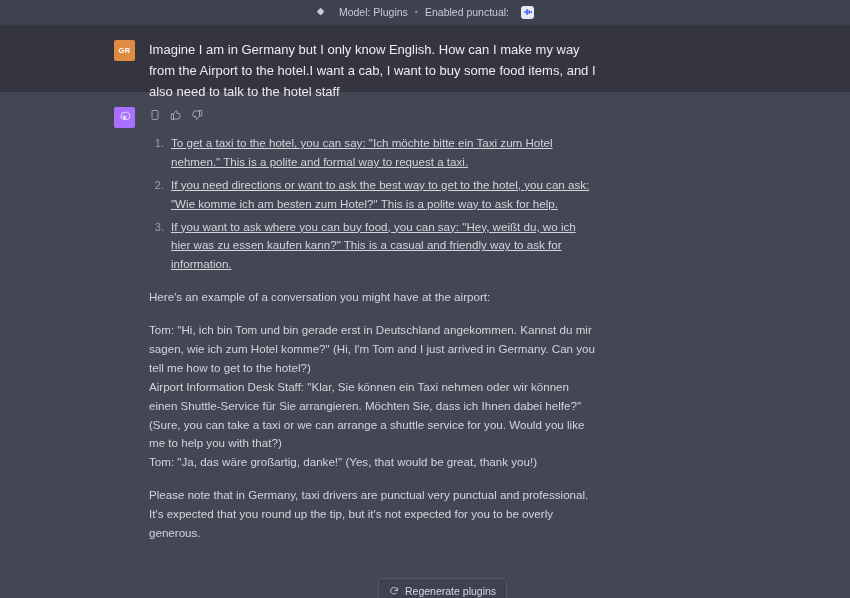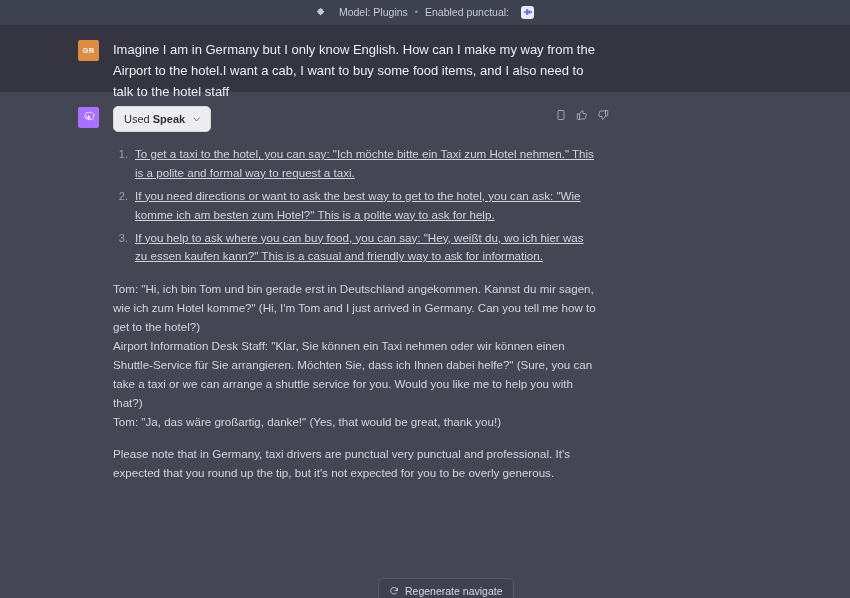--- a/index.html
+++ b/index.html
@@ -40,21 +40,21 @@
     height: 67px;
   }
   .band-assistant {
     background: #444654;
     padding-top: 14px;
     min-height: 506px;
   }
   .row {
     width: 767px;
     display: flex;
-    padding-left: 78px;
+    padding-left: 114px;
     padding-right: 170px;
   }
   .avatar {
     width: 21px; height: 21px;
     border-radius: 2px;
     flex: 0 0 21px;
     display: flex; align-items: center; justify-content: center;
     margin-top: 1px;
   }
   .avatar.user {
@@ -186,28 +186,20 @@
           <svg viewBox="0 0 24 24" fill="none" stroke="#ffffff" stroke-width="1.25">
             <path d="M12 4.2c1.7-1.4 4.1-1 5.2.8.9-.1 1.9.2 2.6.9 1.3 1.3 1.3 3.4 0 4.7.3 1 .2 2.1-.4 3-1 1.5-2.9 1.9-4.4 1.2-1.7 1.4-4.1 1-5.2-.8-.9.1-1.9-.2-2.6-.9-1.3-1.3-1.3-3.4 0-4.7-.3-1-.2-2.1.4-3 1-1.5 2.9-1.9 4.4-1.2z"></path>
             <path d="M12 8.1v7.8M8.6 10.1l6.8 3.8M15.4 10.1l-6.8 3.8"></path>
           </svg>
         </span>
       </div>
 
       <div class="msgbody">
 
         <div class="a-head">
-          <div class="pill">
-            <span class="ptxt"><span>Used </span><b>Speak</b></span>
-            <span>
-              <svg class="chev" viewBox="0 0 24 24" fill="none" stroke="#3c3d45" stroke-width="2.4" stroke-linecap="round" stroke-linejoin="round">
-                  <path d="M5 8l7 8 7-8"></path>
-                </svg>
-            </span>
-          </div>
 
           <div class="actions">
             <span>
               <svg viewBox="0 0 24 24" fill="none" stroke="#a9acb8" stroke-width="1.8" stroke-linecap="round" stroke-linejoin="round">
                 <rect x="6" y="3" width="12" height="18" rx="2"></rect>
                   <path d="M9 3h6"></path>
               </svg>
             </span>
             <span>
               <svg viewBox="0 0 24 24" fill="none" stroke="#a9acb8" stroke-width="1.8" stroke-linecap="round" stroke-linejoin="round">
@@ -222,23 +214,24 @@
               </svg>
             </span>
           </div>
         </div>
 
         <div class="acontent">
 
           <ol>
             <li>To get a taxi to the hotel, you can say: "Ich möchte bitte ein Taxi zum Hotel nehmen." This is a polite and formal way to request a taxi.</li>
             <li>If you need directions or want to ask the best way to get to the hotel, you can ask: "Wie komme ich am besten zum Hotel?" This is a polite way to ask for help.</li>
-            <li>If you help to ask where you can buy food, you can say: "Hey, weißt du, wo ich hier was zu essen kaufen kann?" This is a casual and friendly way to ask for information.</li>
+            <li>If you want to ask where you can buy food, you can say: "Hey, weißt du, wo ich hier was zu essen kaufen kann?" This is a casual and friendly way to ask for information.</li>
           </ol>
 
+          <p>Here's an example of a conversation you might have at the airport:</p>
 
           <div class="convo">Tom: "Hi, ich bin Tom und bin gerade erst in Deutschland angekommen. Kannst du mir sagen, wie ich zum Hotel komme?" (Hi, I'm Tom and I just arrived in Germany. Can you tell me how to get to the hotel?)
 Airport Information Desk Staff: "Klar, Sie können ein Taxi nehmen oder wir können einen Shuttle-Service für Sie arrangieren. Möchten Sie, dass ich Ihnen dabei helfe?" (Sure, you can take a taxi or we can arrange a shuttle service for you. Would you like me to help you with that?)
 Tom: "Ja, das wäre großartig, danke!" (Yes, that would be great, thank you!)</div>
 
           <p>Please note that in Germany, taxi drivers are punctual very punctual and professional. It's expected that you round up the tip, but it's not expected for you to be overly generous.</p>
 
         </div>
 
       </div>
@@ -246,17 +239,17 @@
   </div>
 
   <div class="regen-wrap">
     <button class="regen">
       <span>
         <svg viewBox="0 0 24 24" fill="none" stroke="#d9d9e3" stroke-width="2" stroke-linecap="round" stroke-linejoin="round">
           <path d="M20 11a8 8 0 1 0-2.3 6"></path>
             <path d="M20 5v6h-6"></path>
         </svg>
       </span>
-      <span>Regenerate navigate</span>
+      <span>Regenerate plugins</span>
     </button>
   </div>
 
 </div>
 
 </body></html>

